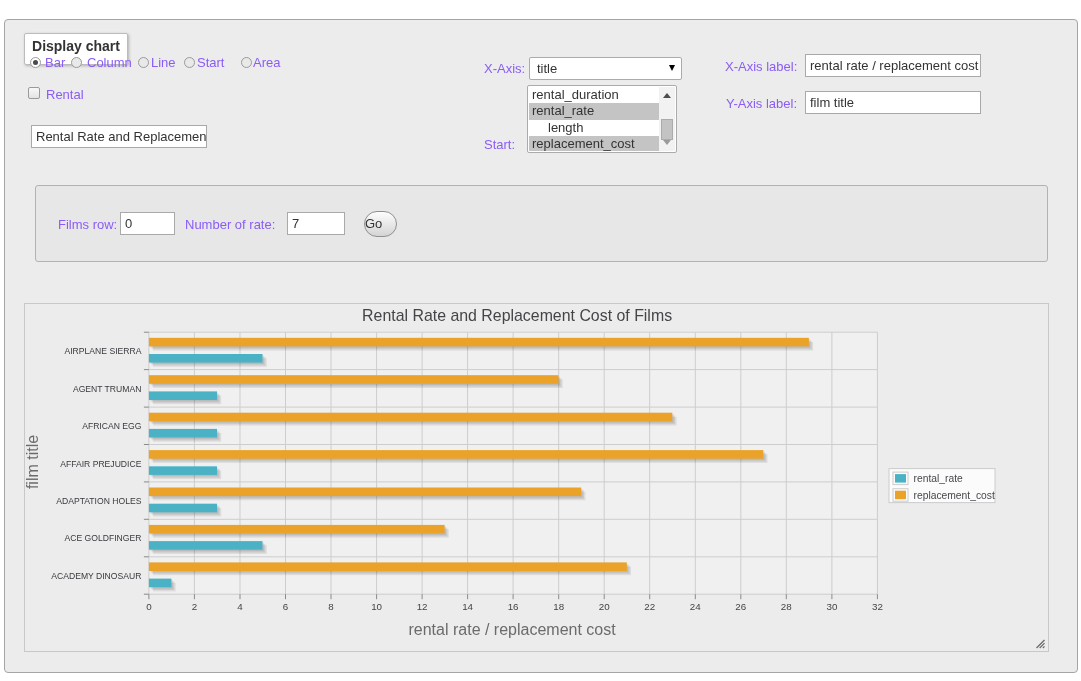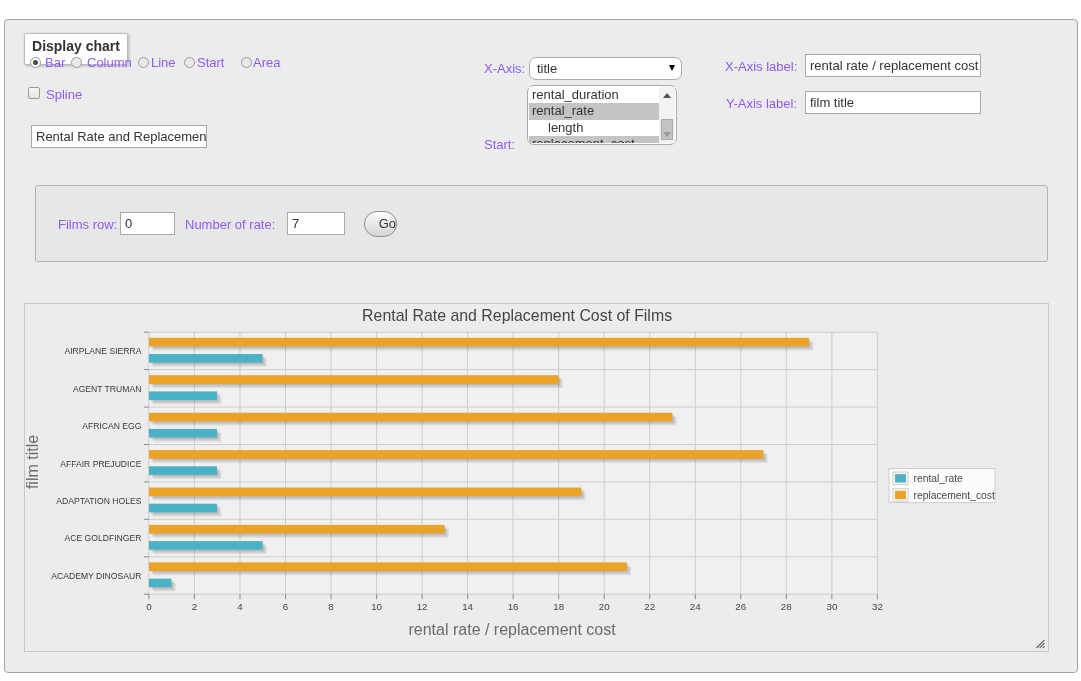--- a/index.html
+++ b/index.html
@@ -18,52 +18,52 @@
 .radio.on::after { content:""; display:block; width:5px; height:5px; margin:2px;
   border-radius:50%; background:#4a4a4a; }
 .checkbox { width:12px; height:12px; border-radius:2px; border:1px solid #9a9a9a;
   background:linear-gradient(#f8f8f8,#e3e3e3); display:inline-block; }
 .tinput { background:#fff; border:1px solid #a9a9a9; color:#333;
   white-space:nowrap; overflow:hidden; line-height:20px; padding:0 0 0 4px; }
 .panel { left:35px; top:185px; width:1013px; height:77px; background:#e7e7e7;
   border:1px solid #b2b2b2; border-radius:3px; }
 .gobtn { left:364px; top:211px; width:33px; height:26px; border:1px solid #8f8f8f;
   border-radius:13px; background:linear-gradient(#fdfdfd,#d4d4d4);
-  text-align:right; line-height:24px; font-size:13px; color:#333; }
+  text-align:left; line-height:24px; font-size:13px; color:#333; }
 .chartbox { left:24px; top:303px; width:1025px; height:349px; background:#ececec;
   border:1px solid #c8c8c8; }
-.selbox { background:#fff; border:1px solid #ababab; border-radius:7px; }
+.selbox { background:#fff; border:1px solid #ababab; border-radius:2px; }
 </style>
 </head>
 <body>
 <div class="abs fieldset"></div>
 <div class="abs flegend">Display chart</div>
 
 <span class="abs radio on" style="left:30px;top:57px"></span>
 <span class="abs lbl" style="left:45px;top:55px">Bar</span>
 <span class="abs radio" style="left:71px;top:57px"></span>
 <span class="abs lbl" style="left:87px;top:55px">Column</span>
 <span class="abs radio" style="left:138px;top:57px"></span>
 <span class="abs lbl" style="left:151px;top:55px">Line</span>
 <span class="abs radio" style="left:184px;top:57px"></span>
 <span class="abs lbl" style="left:197px;top:55px">Start</span>
 <span class="abs radio" style="left:241px;top:57px"></span>
 <span class="abs lbl" style="left:253px;top:55px">Area</span>
 
 <span class="abs checkbox" style="left:28px;top:87px"></span>
-<span class="abs lbl" style="left:46px;top:87px">Spline</span>
+<span class="abs lbl" style="left:46px;top:87px">Rental</span>
 
 <div class="abs tinput" style="left:31px;top:125px;width:176px;height:23px;line-height:21px">Rental Rate and Replacement Cost of Films</div>
 
 <span class="abs lbl" style="left:484px;top:61px">X-Axis:</span>
 <div class="abs selbox" style="left:529px;top:57px;width:153px;height:23px;line-height:21px;padding-left:7px">title
   <span style="position:absolute;right:6px;top:7px;width:0;height:0;border-left:3.5px solid transparent;border-right:3.5px solid transparent;border-top:6px solid #000"></span>
 </div>
 
-<div class="abs selbox" style="left:527px;top:85px;width:150px;height:60px">
+<div class="abs selbox" style="left:527px;top:85px;width:150px;height:68px">
   <div style="position:absolute;left:1px;top:1px;right:17px;bottom:1px;background:#fff;overflow:hidden">
     <div style="height:16.3px;line-height:16.3px;padding-left:3px">rental_duration</div>
     <div style="height:16.3px;line-height:16.3px;padding-left:3px;background:#c4c4c4">rental_rate</div>
     <div style="height:16.3px;line-height:16.3px;padding-left:19px">length</div>
     <div style="height:16.3px;line-height:16.3px;padding-left:3px;background:#c4c4c4">replacement_cost</div>
   </div>
   <div style="position:absolute;right:1px;top:1px;width:16px;bottom:1px;background:#f2f2f2">
     <span style="position:absolute;left:4px;top:6px;width:0;height:0;border-left:4px solid transparent;border-right:4px solid transparent;border-bottom:5px solid #4d4d4d"></span>
     <div style="position:absolute;left:2px;top:32px;width:12px;height:21px;background:#c3c3c3;border:1px solid #ababab"></div>
     <span style="position:absolute;left:4px;bottom:6px;width:0;height:0;border-left:4px solid transparent;border-right:4px solid transparent;border-top:5px solid #9b9b9b"></span>

